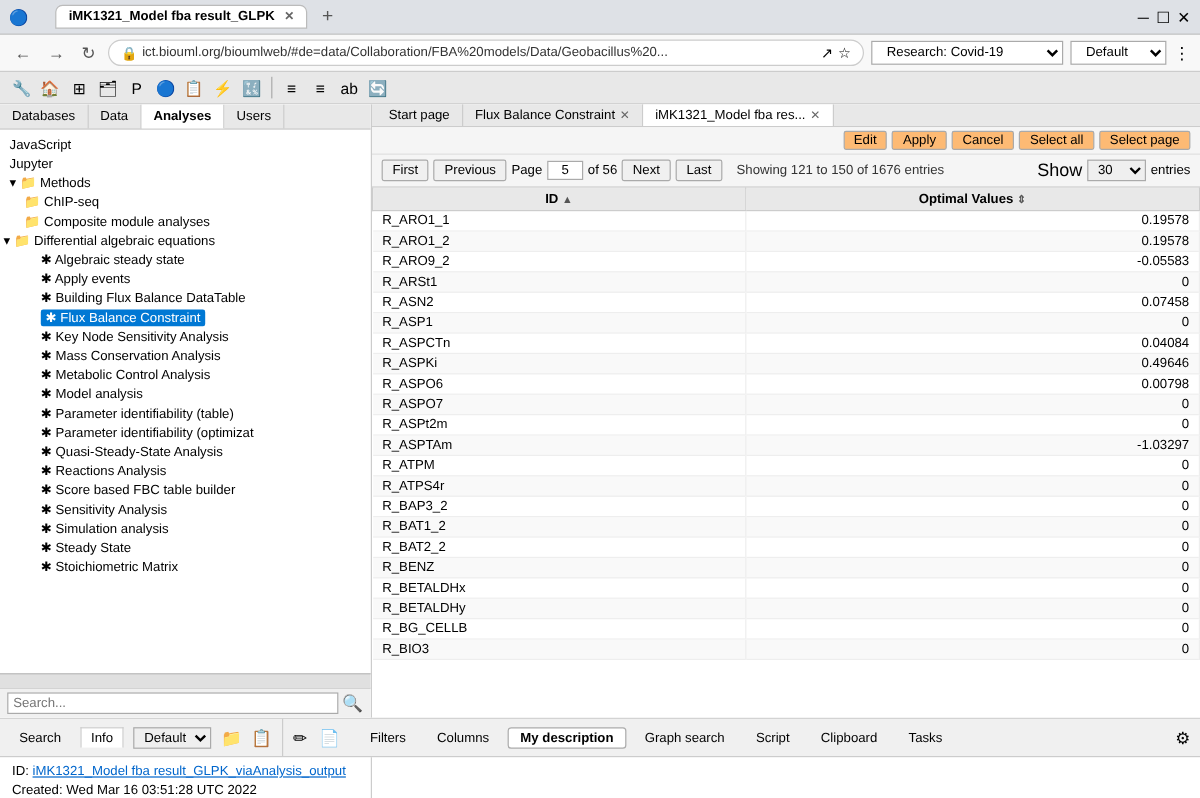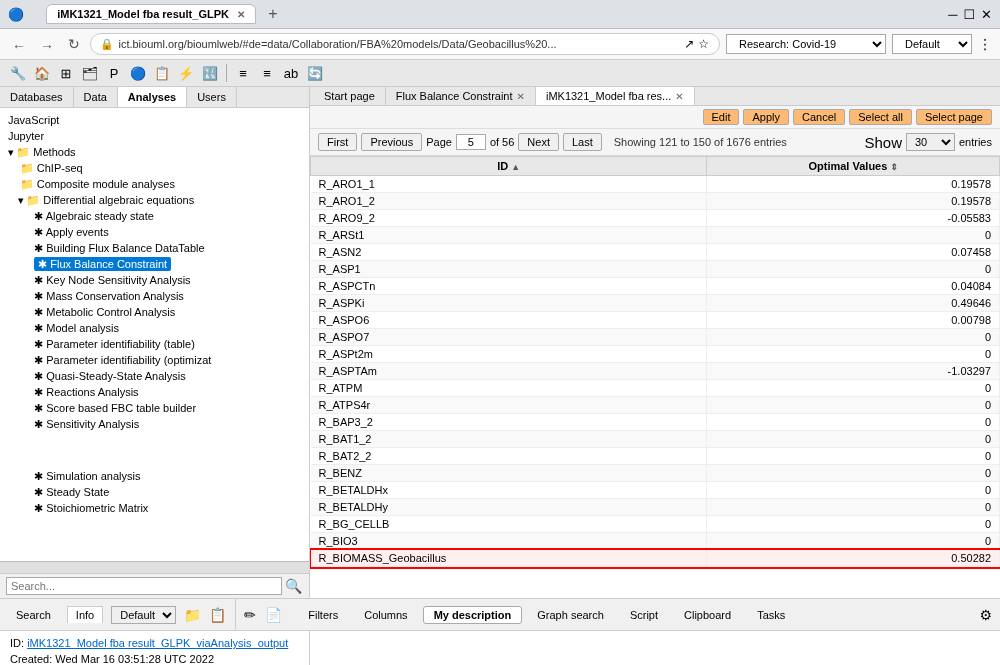--- a/index.html
+++ b/index.html
@@ -156,21 +156,21 @@
       </div>
       <div class="tree-item" style="padding-left: 8px;">
         <span style="font-size:11px;">▾ 📁 <span>Methods</span></span>
       </div>
       <div class="tree-item" style="padding-left: 20px;">
         <span style="font-size:11px;">📁 <span>ChIP-seq</span></span>
       </div>
       <div class="tree-item" style="padding-left: 20px;">
         <span style="font-size:11px;">📁 <span>Composite module analyses</span></span>
       </div>
-      <div class="tree-item" style="padding-left: 18px;">
+      <div class="tree-item" style="padding-left: 3px;">
         <span style="font-size:11px;">▾ 📁 <span>Differential algebraic equations</span></span>
       </div>
       <div class="tree-item" style="padding-left: 34px;">
         <span style="font-size:11px;">✱ <span>Algebraic steady state</span></span>
       </div>
       <div class="tree-item" style="padding-left: 34px;">
         <span style="font-size:11px;">✱ <span>Apply events</span></span>
       </div>
       <div class="tree-item" style="padding-left: 34px;">
         <span style="font-size:11px;">✱ <span>Building Flux Balance DataTable</span></span>
@@ -201,21 +201,21 @@
       </div>
       <div class="tree-item" style="padding-left: 34px;">
         <span style="font-size:11px;">✱ <span>Reactions Analysis</span></span>
       </div>
       <div class="tree-item" style="padding-left: 34px;">
         <span style="font-size:11px;">✱ <span>Score based FBC table builder</span></span>
       </div>
       <div class="tree-item" style="padding-left: 34px;">
         <span style="font-size:11px;">✱ <span>Sensitivity Analysis</span></span>
       </div>
-      <div class="tree-item" style="padding-left: 34px; margin-top: 36px;">
+      <div class="tree-item" style="padding-left: 34px;">
         <span style="font-size:11px;">✱ <span>Simulation analysis</span></span>
       </div>
       <div class="tree-item" style="padding-left: 34px;">
         <span style="font-size:11px;">✱ <span>Steady State</span></span>
       </div>
       <div class="tree-item" style="padding-left: 34px;">
         <span style="font-size:11px;margin-top:44px;">✱ <span>Stoichiometric Matrix</span></span>
       </div>
     </div>
     <div class="scrollbar-h"></div>
@@ -361,24 +361,20 @@
                 <td>0</td>
               </tr>
               <tr>
                 <td>R_BG_CELLB</td>
                 <td>0</td>
               </tr>
               <tr>
                 <td>R_BIO3</td>
                 <td>0</td>
               </tr>
-              <tr class="highlighted-row">
-                <td>R_BIOMASS_Geobacillus</td>
-                <td>0.50282</td>
-              </tr>
             </tbody>
         </table>
       </div>
     </div>
   </div>
 </div>
 
 <div class="bottom-bar">
   <div class="bottom-left">
     <div class="bottom-tab">Search</div>

